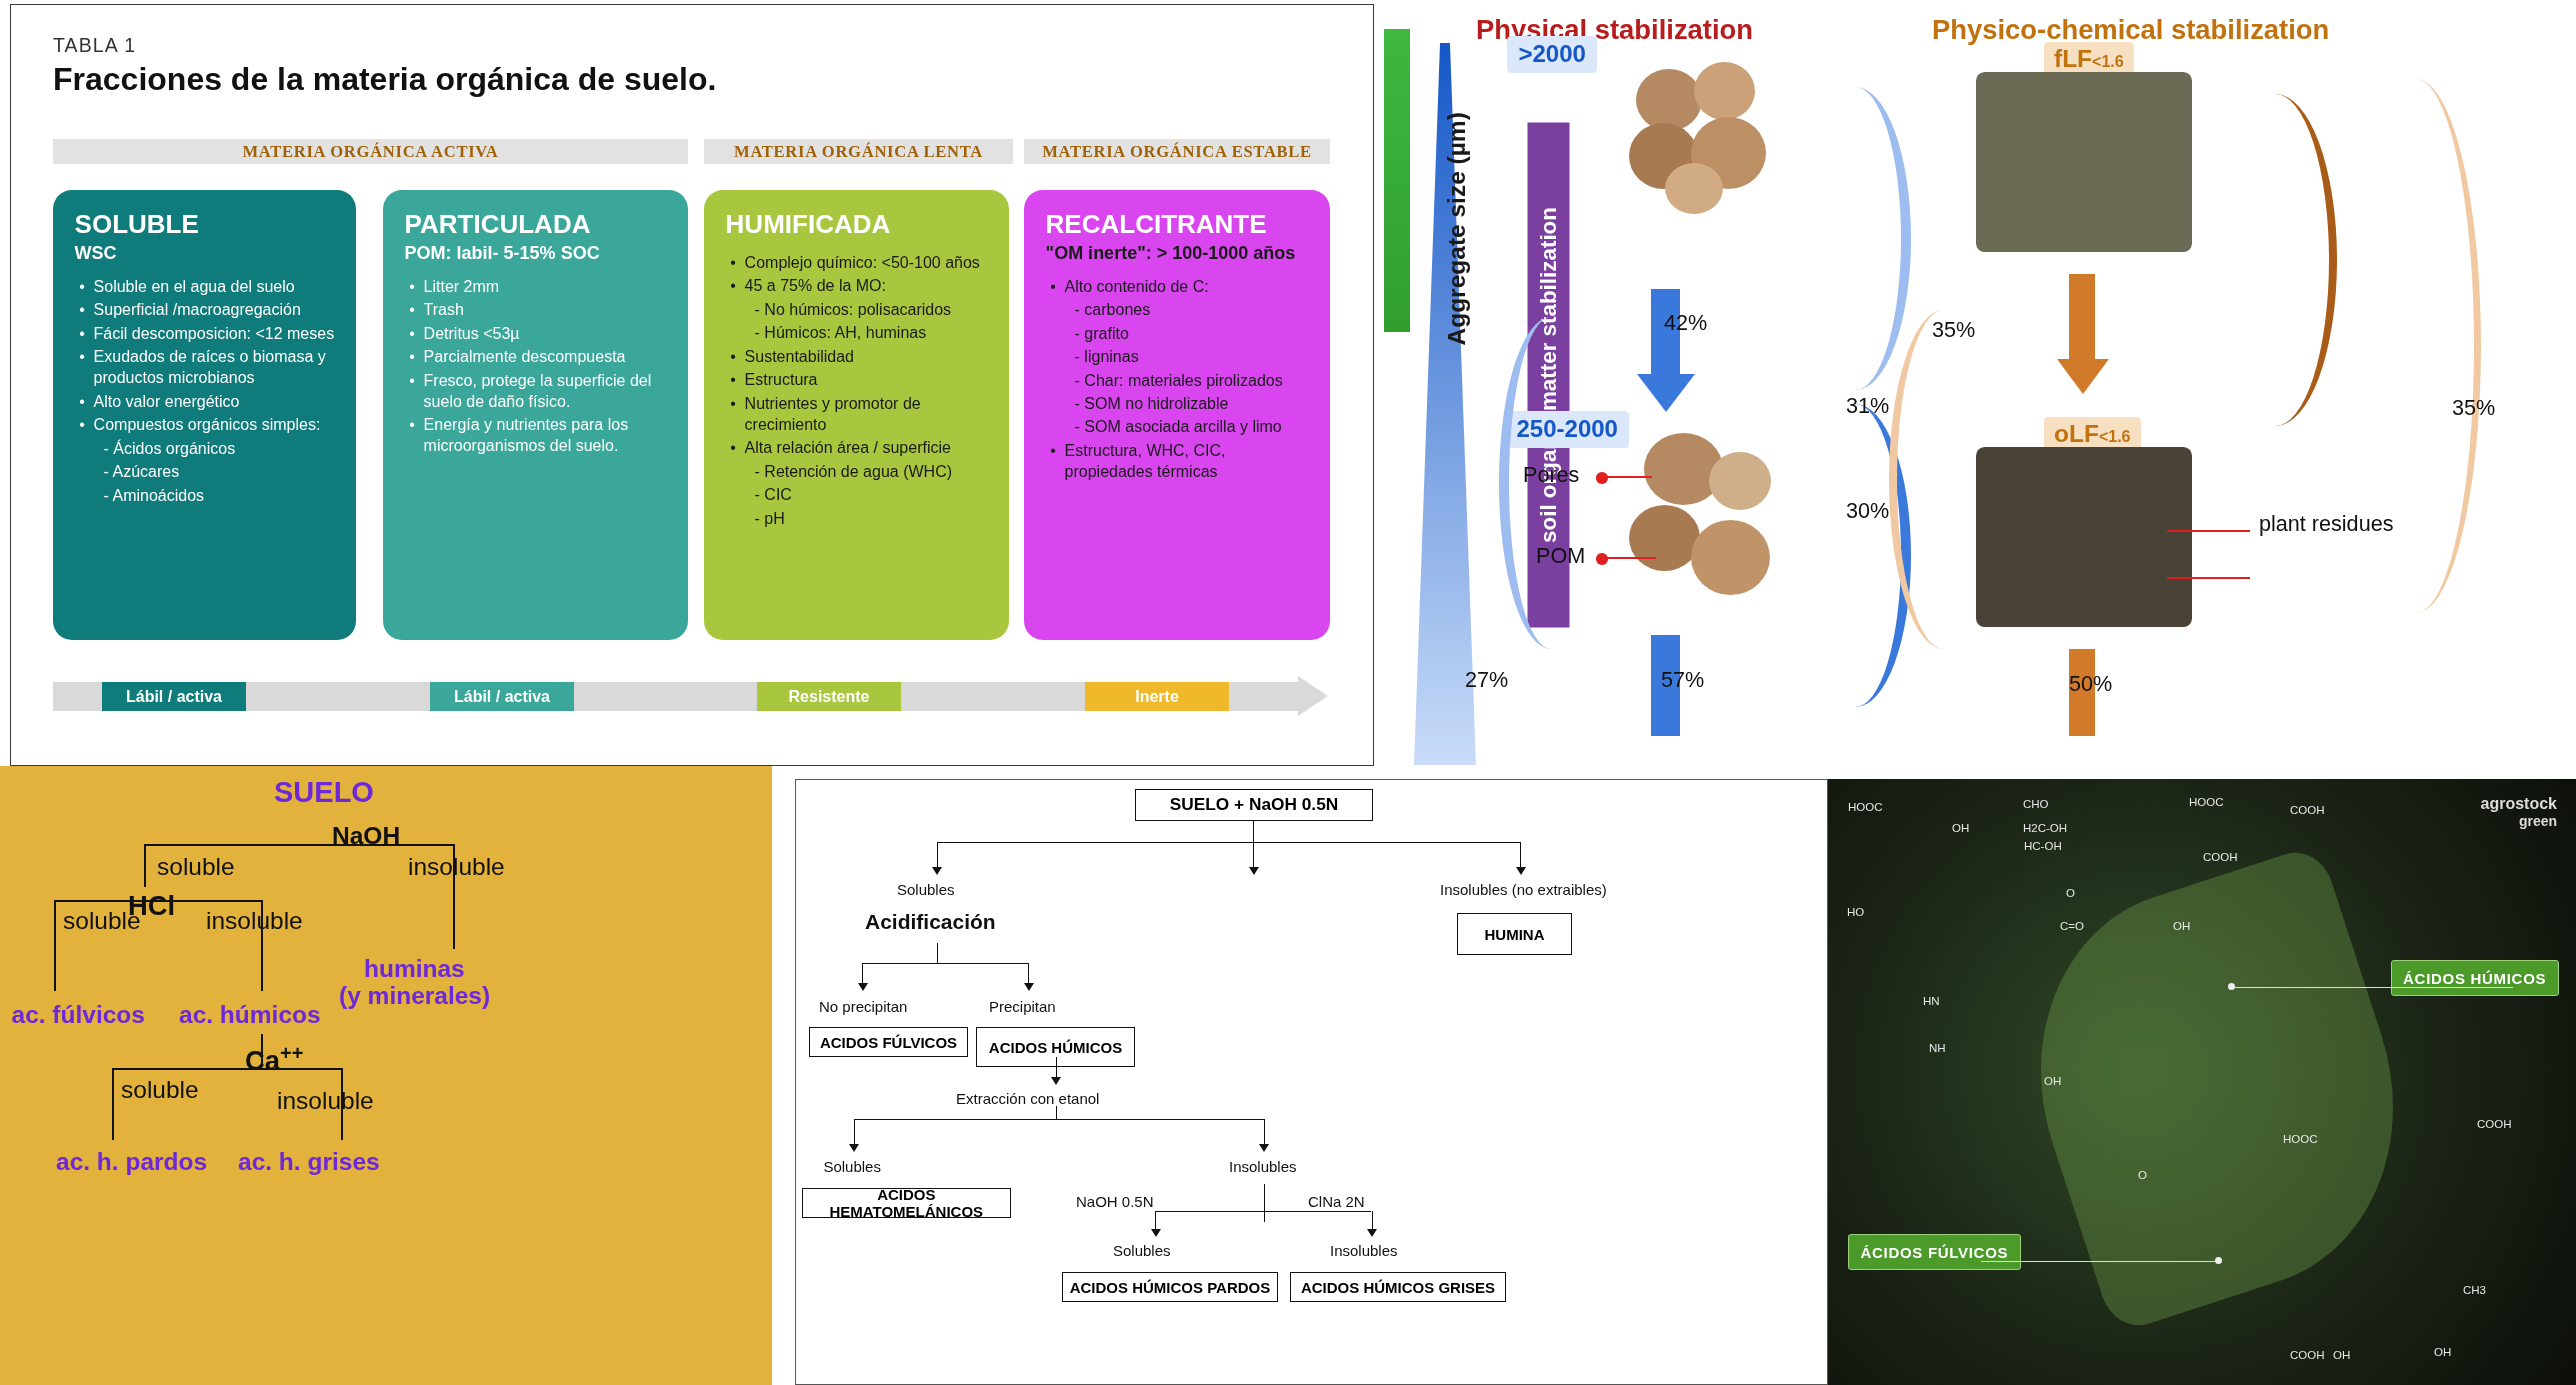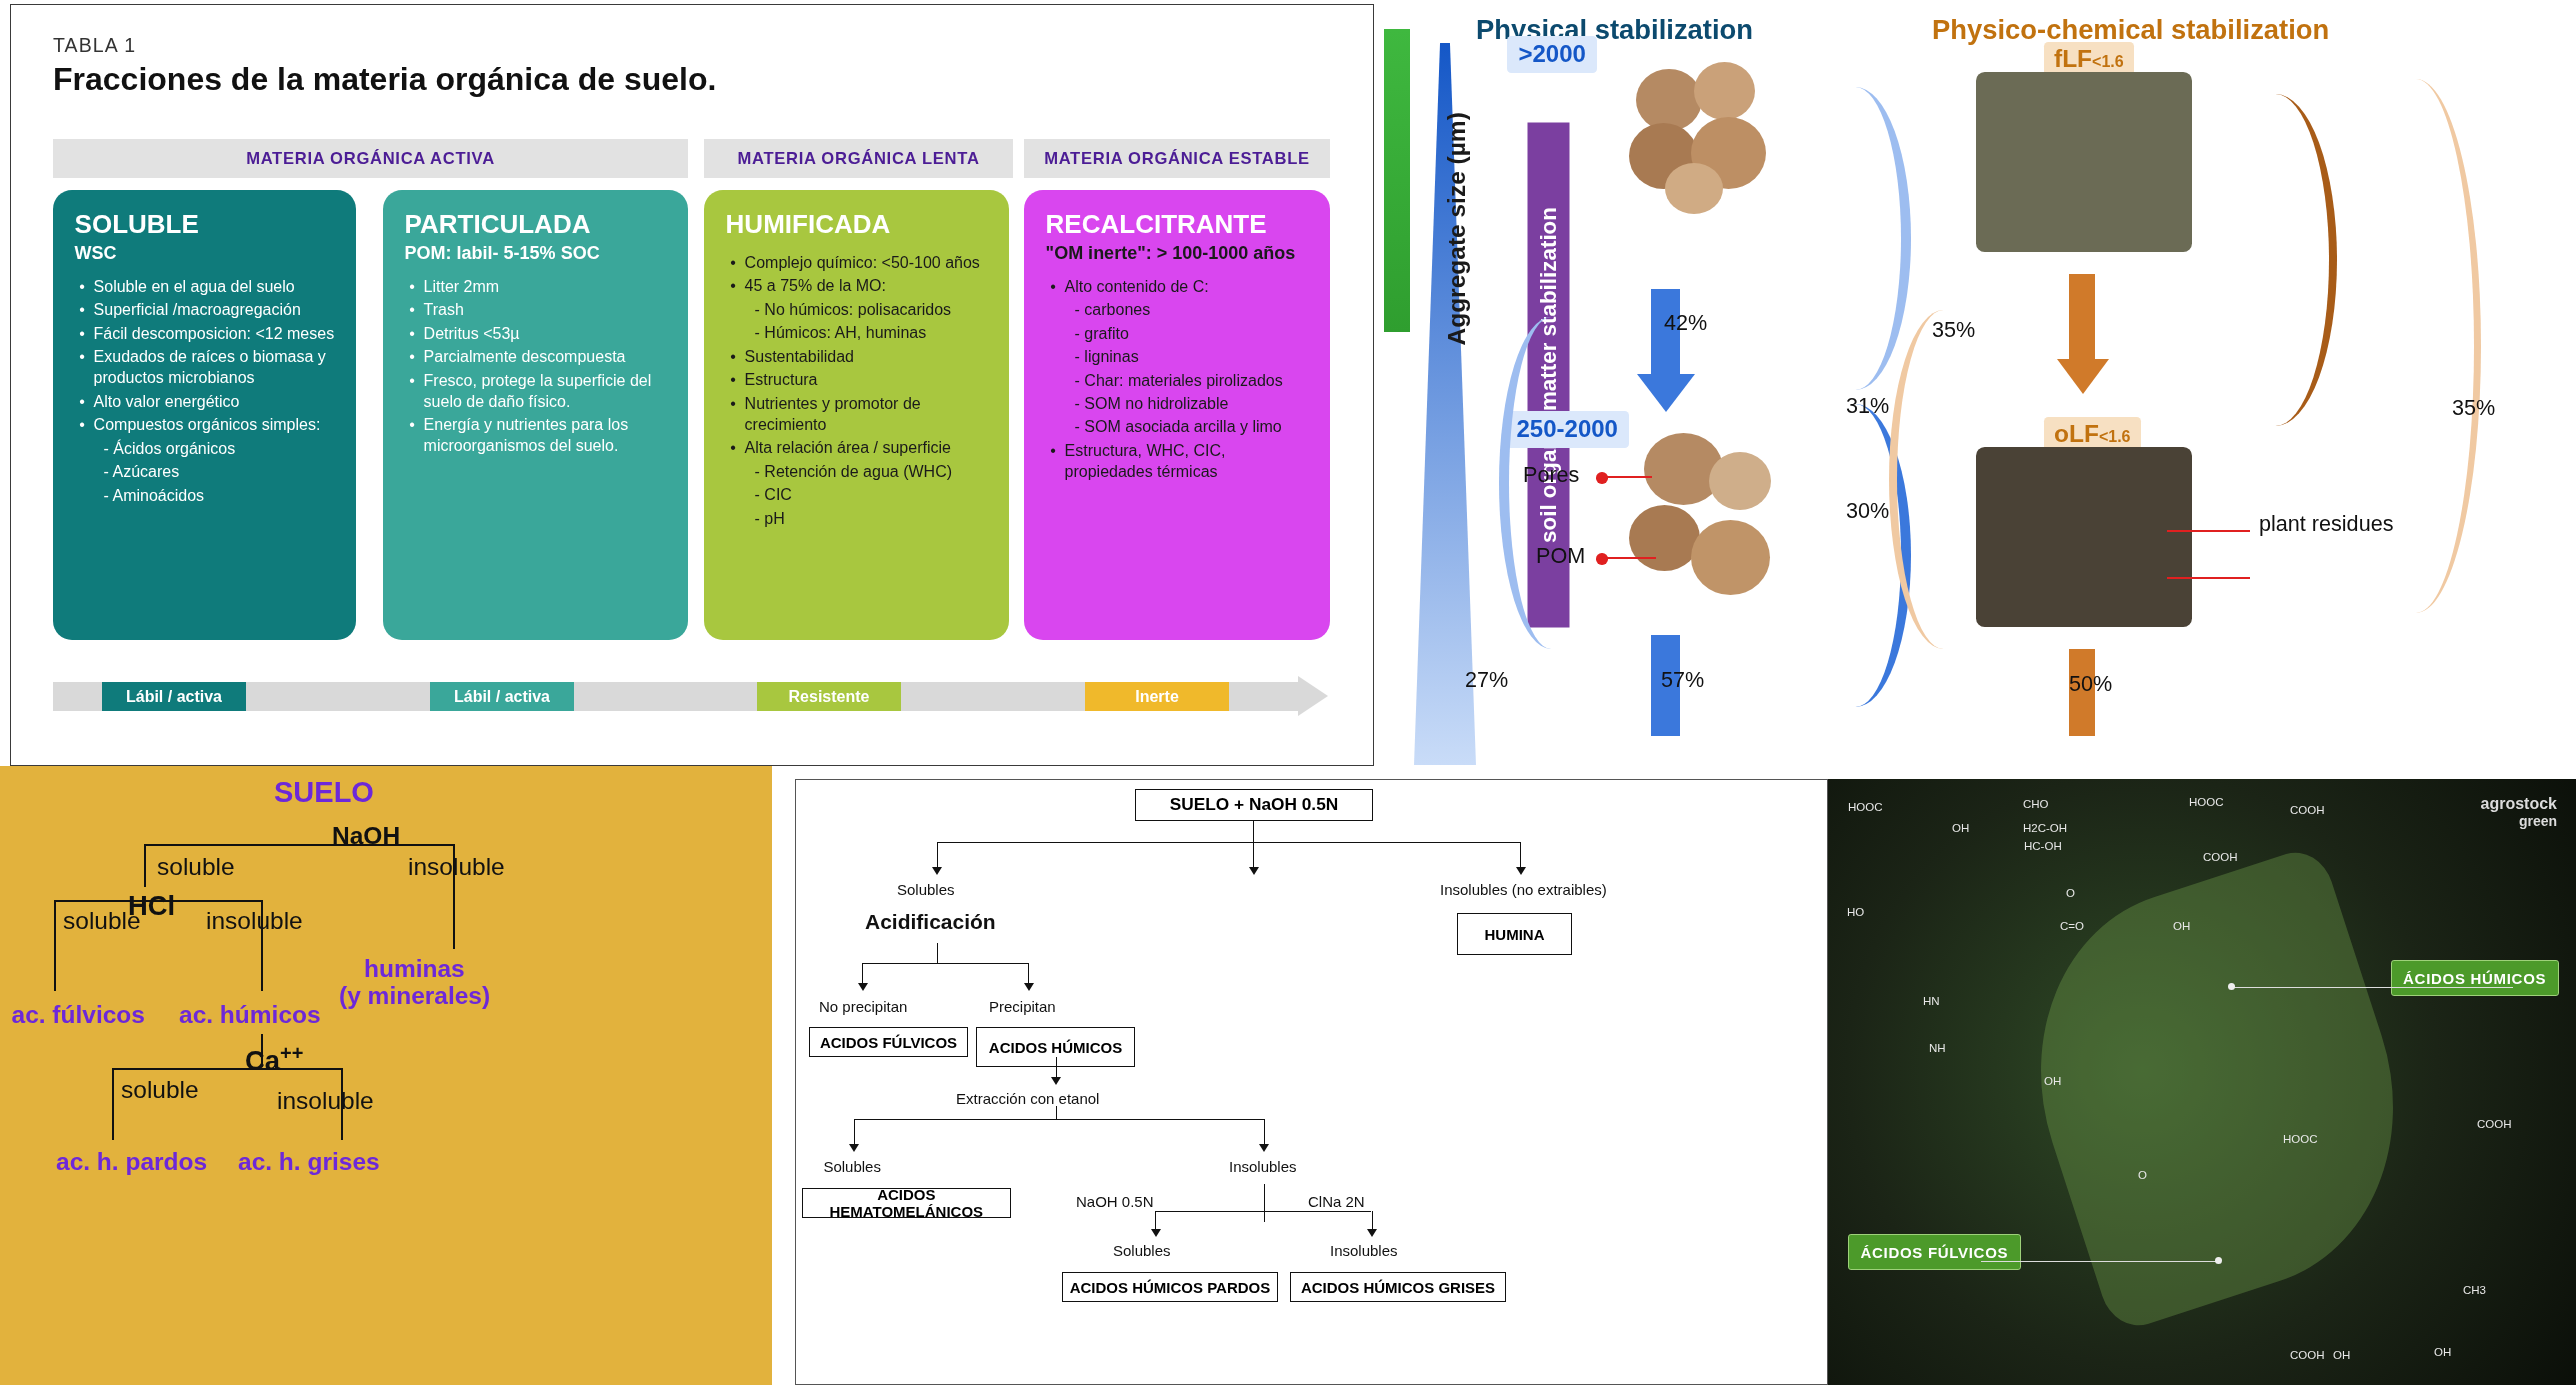--- a/index.html
+++ b/index.html
@@ -5,22 +5,22 @@
   html,body{margin:0;padding:0;background:#ffffff;}
   body{width:2576px;height:1385px;font-family:"Liberation Sans",sans-serif;position:relative;overflow:hidden;}
 
   .panel{position:absolute;box-sizing:border-box;}
 
   
   #tabla1{left:10px;top:4.3px;width:1364px;height:762px;background:#ffffff;border:1.4px solid #3a3a3a;}
   #tabla1 .t-label{position:absolute;left:42px;top:29px;font-size:19.5px;letter-spacing:1.1px;color:#333;}
   #tabla1 .t-title{position:absolute;left:42px;top:56px;font-size:32px;font-weight:bold;color:#111;}
 
-  .grp-head{position:absolute;height:39px;background:#e2e2e2;display:flex;align-items:center;justify-content:center;
-            font-size:16.6px;font-weight:bold;letter-spacing:0.7px;color:#4c1d95;}
+  .grp-head{position:absolute;height:25px;background:#e2e2e2;display:flex;align-items:center;justify-content:center;
+            font-size:16.6px;font-weight:bold;letter-spacing:0.7px;color:#a16207;font-family:Liberation Serif, serif;}
 
   .frac{position:absolute;border-radius:19px;padding:19px 20px 14.4px 21.6px;box-sizing:border-box;color:#fff;}
   .frac h3{margin:0 0 2.9px 0;font-size:26px;font-weight:bold;}
   .frac .sub{font-size:18px;font-weight:bold;margin-bottom:11.5px;display:block;}
   .frac ul{margin:0;padding:0 0 0 19px;list-style:none;}
   .frac li{font-size:16px;line-height:1.33;margin-bottom:2.2px;position:relative;}
   .frac li.b::before{content:"•";position:absolute;left:-14.4px;top:0;}
   .frac li.sub2{margin-left:10px;}
 
   .bar-row{position:absolute;left:42px;top:671px;width:1277px;height:39px;}
@@ -143,21 +143,21 @@
     <div class="bar-arrow"></div>
     <div class="bar-seg" style="left:49px;width:144px;background:#0f7b7b;">Lábil / activa</div>
     <div class="bar-seg" style="left:377px;width:144px;background:#3aa79a;">Lábil / activa</div>
     <div class="bar-seg" style="left:704px;width:144px;background:#a8c73f;">Resistente</div>
     <div class="bar-seg" style="left:1032px;width:144px;background:#f0b92b;">Inerte</div>
   </div>
 </div>
 
 <div class="panel" id="stab">
 
-  <div class="hdr" style="left:92px;top:14.4px;color:#0c4a6e;">Physical stabilization</div>
+  <div class="hdr" style="left:92px;top:14.4px;color:#b91c1c;">Physical stabilization</div>
   <div class="hdr" style="left:548px;top:14.4px;color:#c1720f;">Physico-chemical stabilization</div>
 
   <div style="position:absolute;left:-88px;top:354px;width:505px;height:42px;transform:rotate(-90deg);background:#7b3fa0;color:#fff;font-size:22.4px;font-weight:bold;display:flex;align-items:center;justify-content:center;">soil organic matter stabilization</div>
 
   <div class="vbar" style="left:-4.3px;top:29px;width:30px;height:303px;background:linear-gradient(#3fb83f,#2f9e2f);"></div>
 
   <div class="vbar" style="left:38px;top:43px;width:0;height:0;border-left:24.5px solid transparent;border-right:24.5px solid transparent;border-bottom:0;"></div>
   <div style="position:absolute;left:30px;top:43px;width:62px;height:722px;background:linear-gradient(#1457c7,#c9dcf8);clip-path:polygon(42% 0,58% 0,100% 100%,0 100%);"></div>
   <div class="aggtitle" style="left:-43px;top:216px;width:231px;text-align:center;">Aggregate size (µm)</div>
 

